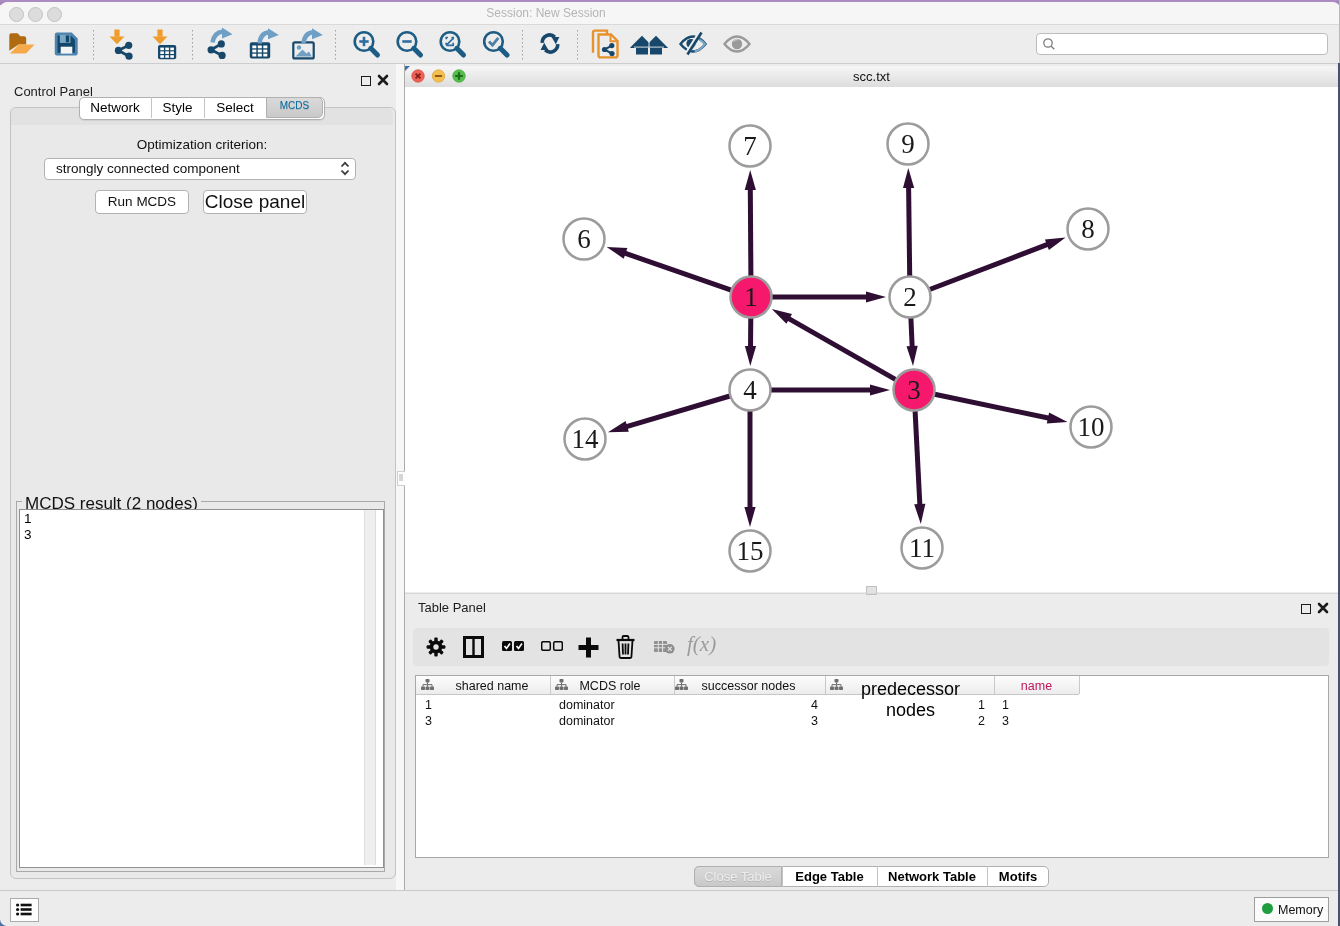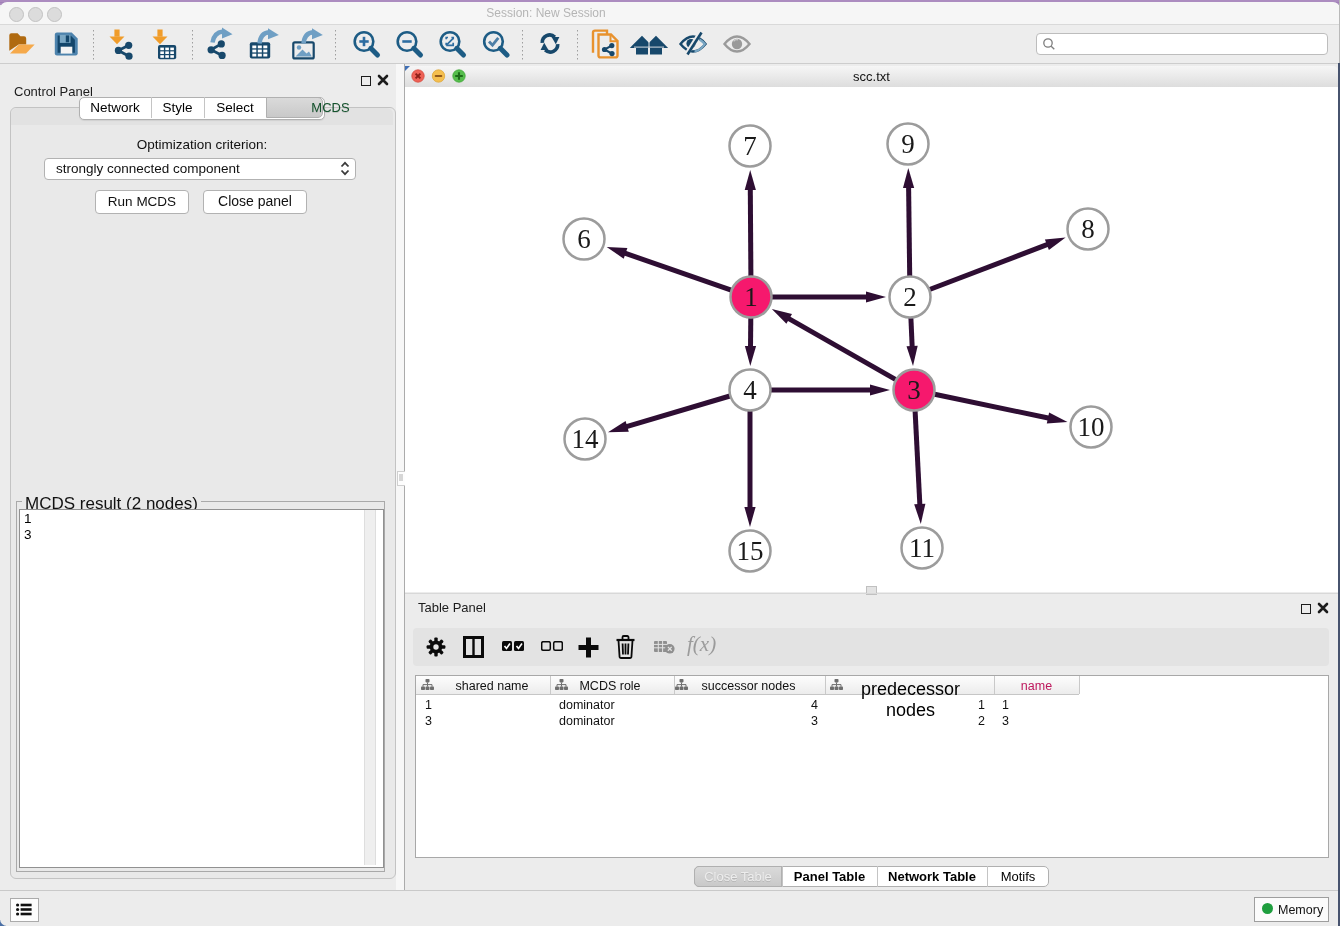--- a/index.html
+++ b/index.html
@@ -184,31 +184,31 @@
 <div class="abs" style="left:397px;top:471px;width:7px;height:13px;background:#fdfdfd;border:1px solid #cfcfcf;"></div>
 <div class="abs" style="left:399px;top:474px;width:4px;height:7px;background:#d6d6d6;"></div>
 
 <div class="abs" style="left:79px;top:97px;width:244px;height:21px;background:#fff;border:1px solid #b0b0b0;border-radius:5px;box-shadow:0 1px 1px rgba(0,0,0,0.08);"></div>
 <div class="abs" style="left:266px;top:97px;width:57px;height:21px;background:linear-gradient(#dadada,#c9c9c9);border:1px solid #b0b0b0;border-radius:0 5px 5px 0;box-sizing:border-box;"></div>
 <div class="abs" style="left:151px;top:97px;width:1px;height:21px;background:#c4c4c4;"></div>
 <div class="abs" style="left:204px;top:97px;width:1px;height:21px;background:#c4c4c4;"></div>
 <div class="abs" style="left:79px;top:100px;width:72px;text-align:center;font-size:13.5px;color:#000;">Network</div>
 <div class="abs" style="left:151px;top:100px;width:53px;text-align:center;font-size:13.5px;color:#000;">Style</div>
 <div class="abs" style="left:204px;top:100px;width:62px;text-align:center;font-size:13.5px;color:#000;">Select</div>
-<div class="abs" style="left:266px;top:100px;width:57px;text-align:center;font-size:13px;color:#14532d;text-shadow:0 1px 0 rgba(0,0,0,0.12);margin-left:36px;">MCDS</div>
+<div class="abs" style="left:266px;top:100px;width:57px;text-align:center;font-size:10px;color:#0369a1;text-shadow:0 1px 0 rgba(0,0,0,0.12);">MCDS</div>
 
 <div class="abs" style="left:10px;top:137px;width:384px;text-align:center;font-size:13.5px;color:#111;">Optimization criterion:</div>
 <div class="abs" style="left:44px;top:158px;width:310px;height:20px;background:#fff;border:1px solid #b2b2b2;border-radius:4px;"></div>
 <div class="abs" style="left:56px;top:161px;font-size:13.5px;color:#111;">strongly connected component</div>
 <svg class="abs" style="left:339px;top:161px;" width="12" height="15" viewBox="0 0 12 15">
     <path d="M2.5 5.5 L6 1.8 L9.5 5.5" fill="none" stroke="#3a3a3a" stroke-width="1.8"></path>
     <path d="M2.5 9.5 L6 13.2 L9.5 9.5" fill="none" stroke="#3a3a3a" stroke-width="1.8"></path>
   </svg>
 <div class="abs" style="left:95px;top:190px;width:92px;height:22px;background:#fff;border:1px solid #b2b2b2;border-radius:4px;text-align:center;line-height:21px;font-size:13.5px;color:#111;">Run MCDS</div>
-<div class="abs" style="left:203px;top:190px;width:102px;height:22px;background:#fff;border:1px solid #b2b2b2;border-radius:4px;text-align:center;line-height:21px;font-size:14px;color:#111;">Close panel</div>
+<div class="abs" style="left:203px;top:190px;width:102px;height:22px;background:#fff;border:1px solid #b2b2b2;border-radius:4px;text-align:center;line-height:21px;font-size:19px;color:#111;">Close panel</div>
 
 <div class="abs" style="left:16px;top:501px;width:367px;height:369px;border:1px solid #a9a9a9;"></div>
 <div class="abs" style="left:22px;top:494px;background:#e9e9e9;padding:0 3px;font-size:17px;color:#111;">MCDS result (2 nodes)</div>
 <div class="abs" style="left:19px;top:509px;width:363px;height:357px;background:#fff;border:1px solid #919191;"></div>
 <div class="abs" style="left:364px;top:510px;width:10px;height:355px;background:#efefef;border-left:1px solid #dedede;border-right:1px solid #dedede;"></div>
 <div class="abs" style="left:24px;top:511px;font-size:13.5px;color:#000;line-height:16px;">1<br>3</div>
 
 <div class="abs" style="left:405px;top:66px;width:933px;height:21px;background:linear-gradient(#f6f6f6,#dddddd);border-bottom:1px solid #9e9e9e;border-radius:5px 5px 0 0;"></div>
 <div class="abs" style="left:405px;top:66px;width:0;height:0;border-left:5px solid #3f6fb5;border-bottom:5px solid transparent;"></div>
 <div class="abs" style="left:405px;top:69px;width:933px;text-align:center;font-size:13px;color:#111;">scc.txt</div>
@@ -405,23 +405,23 @@
 <div class="abs" style="left:674px;top:714px;width:144px;text-align:right;font-size:12.5px;color:#111;">3</div>
 <div class="abs" style="left:825px;top:714px;width:160px;text-align:right;font-size:12.5px;color:#111;">2</div>
 <div class="abs" style="left:1002px;top:714px;font-size:12.5px;color:#111;">3</div>
 
 <div class="abs" style="left:694px;top:866px;width:355px;height:21px;background:#fff;border:1px solid #b0b0b0;border-radius:5px;box-sizing:border-box;"></div>
 <div class="abs" style="left:694px;top:866px;width:88px;height:21px;background:linear-gradient(#dadada,#c9c9c9);border:1px solid #b0b0b0;border-radius:5px 0 0 5px;box-sizing:border-box;"></div>
 <div class="abs" style="left:782px;top:866px;width:1px;height:21px;background:#c4c4c4;"></div>
 <div class="abs" style="left:877px;top:866px;width:1px;height:21px;background:#c4c4c4;"></div>
 <div class="abs" style="left:987px;top:866px;width:1px;height:21px;background:#c4c4c4;"></div>
 <div class="abs" style="left:694px;top:869px;width:88px;text-align:center;font-size:13px;color:#ededed;text-shadow:0 1px 0 rgba(0,0,0,0.12);">Close Table</div>
-<div class="abs" style="left:782px;top:869px;width:95px;text-align:center;font-size:13px;color:#000;font-weight:bold;">Panel Table</div>
+<div class="abs" style="left:782px;top:869px;width:95px;text-align:center;font-size:13px;color:#000;font-weight:bold;">Edge Table</div>
 <div class="abs" style="left:877px;top:869px;width:110px;text-align:center;font-size:13px;color:#000;font-weight:bold;">Network Table</div>
-<div class="abs" style="left:987px;top:869px;width:62px;text-align:center;font-size:13px;color:#000;font-weight:normal;">Motifs</div>
+<div class="abs" style="left:987px;top:869px;width:62px;text-align:center;font-size:13px;color:#000;font-weight:bold;">Motifs</div>
 
 <div class="abs" style="left:0;top:890px;width:1340px;height:36px;background:#ececec;border-top:1px solid #c9c9c9;"></div>
 <div class="abs" style="left:10px;top:898px;width:27px;height:22px;background:#fdfdfd;border:1px solid #ababab;"></div>
 <svg class="abs" style="left:16px;top:903px;" width="16" height="13" viewBox="0 0 16 13">
  <g fill="#111">
       <circle cx="1.6" cy="2" r="1.6"></circle>
       <circle cx="1.6" cy="6.5" r="1.6"></circle>
       <circle cx="1.6" cy="11" r="1.6"></circle>
  <rect x="4.6" y="0.7" width="11" height="2.6"></rect>
       <rect x="4.6" y="5.2" width="11" height="2.6"></rect>

